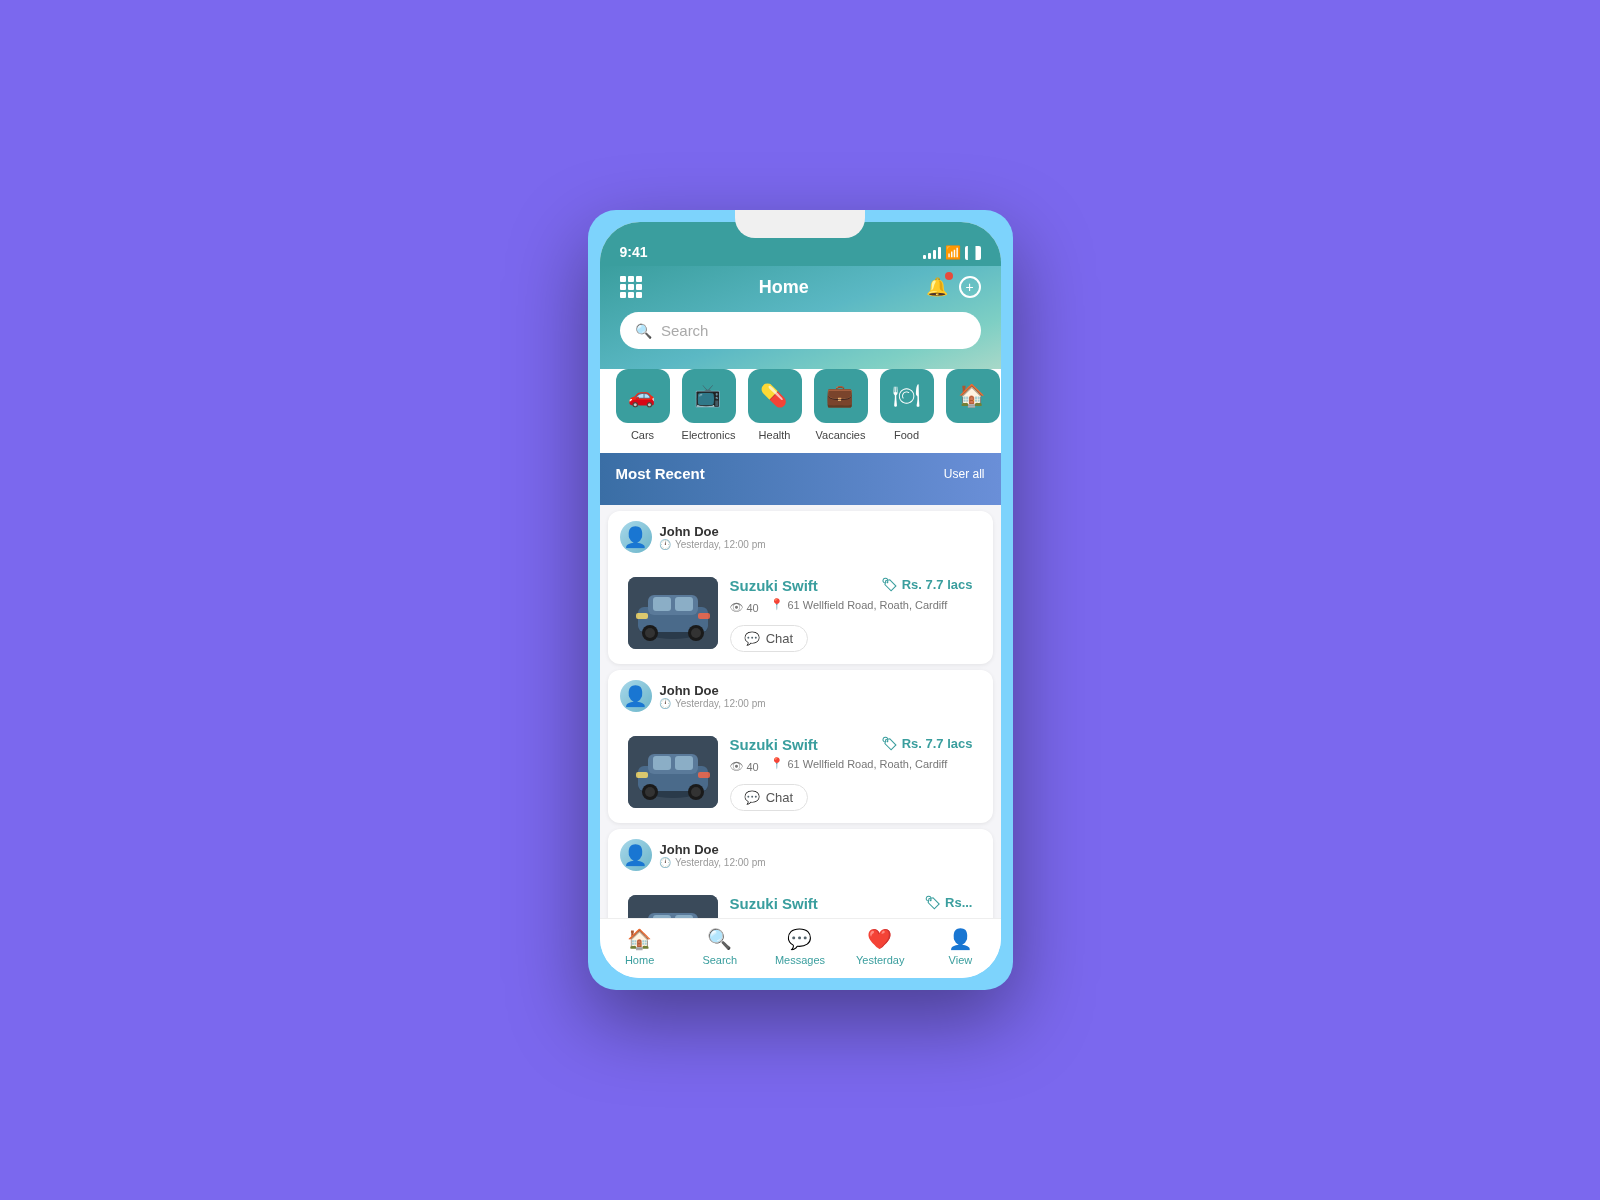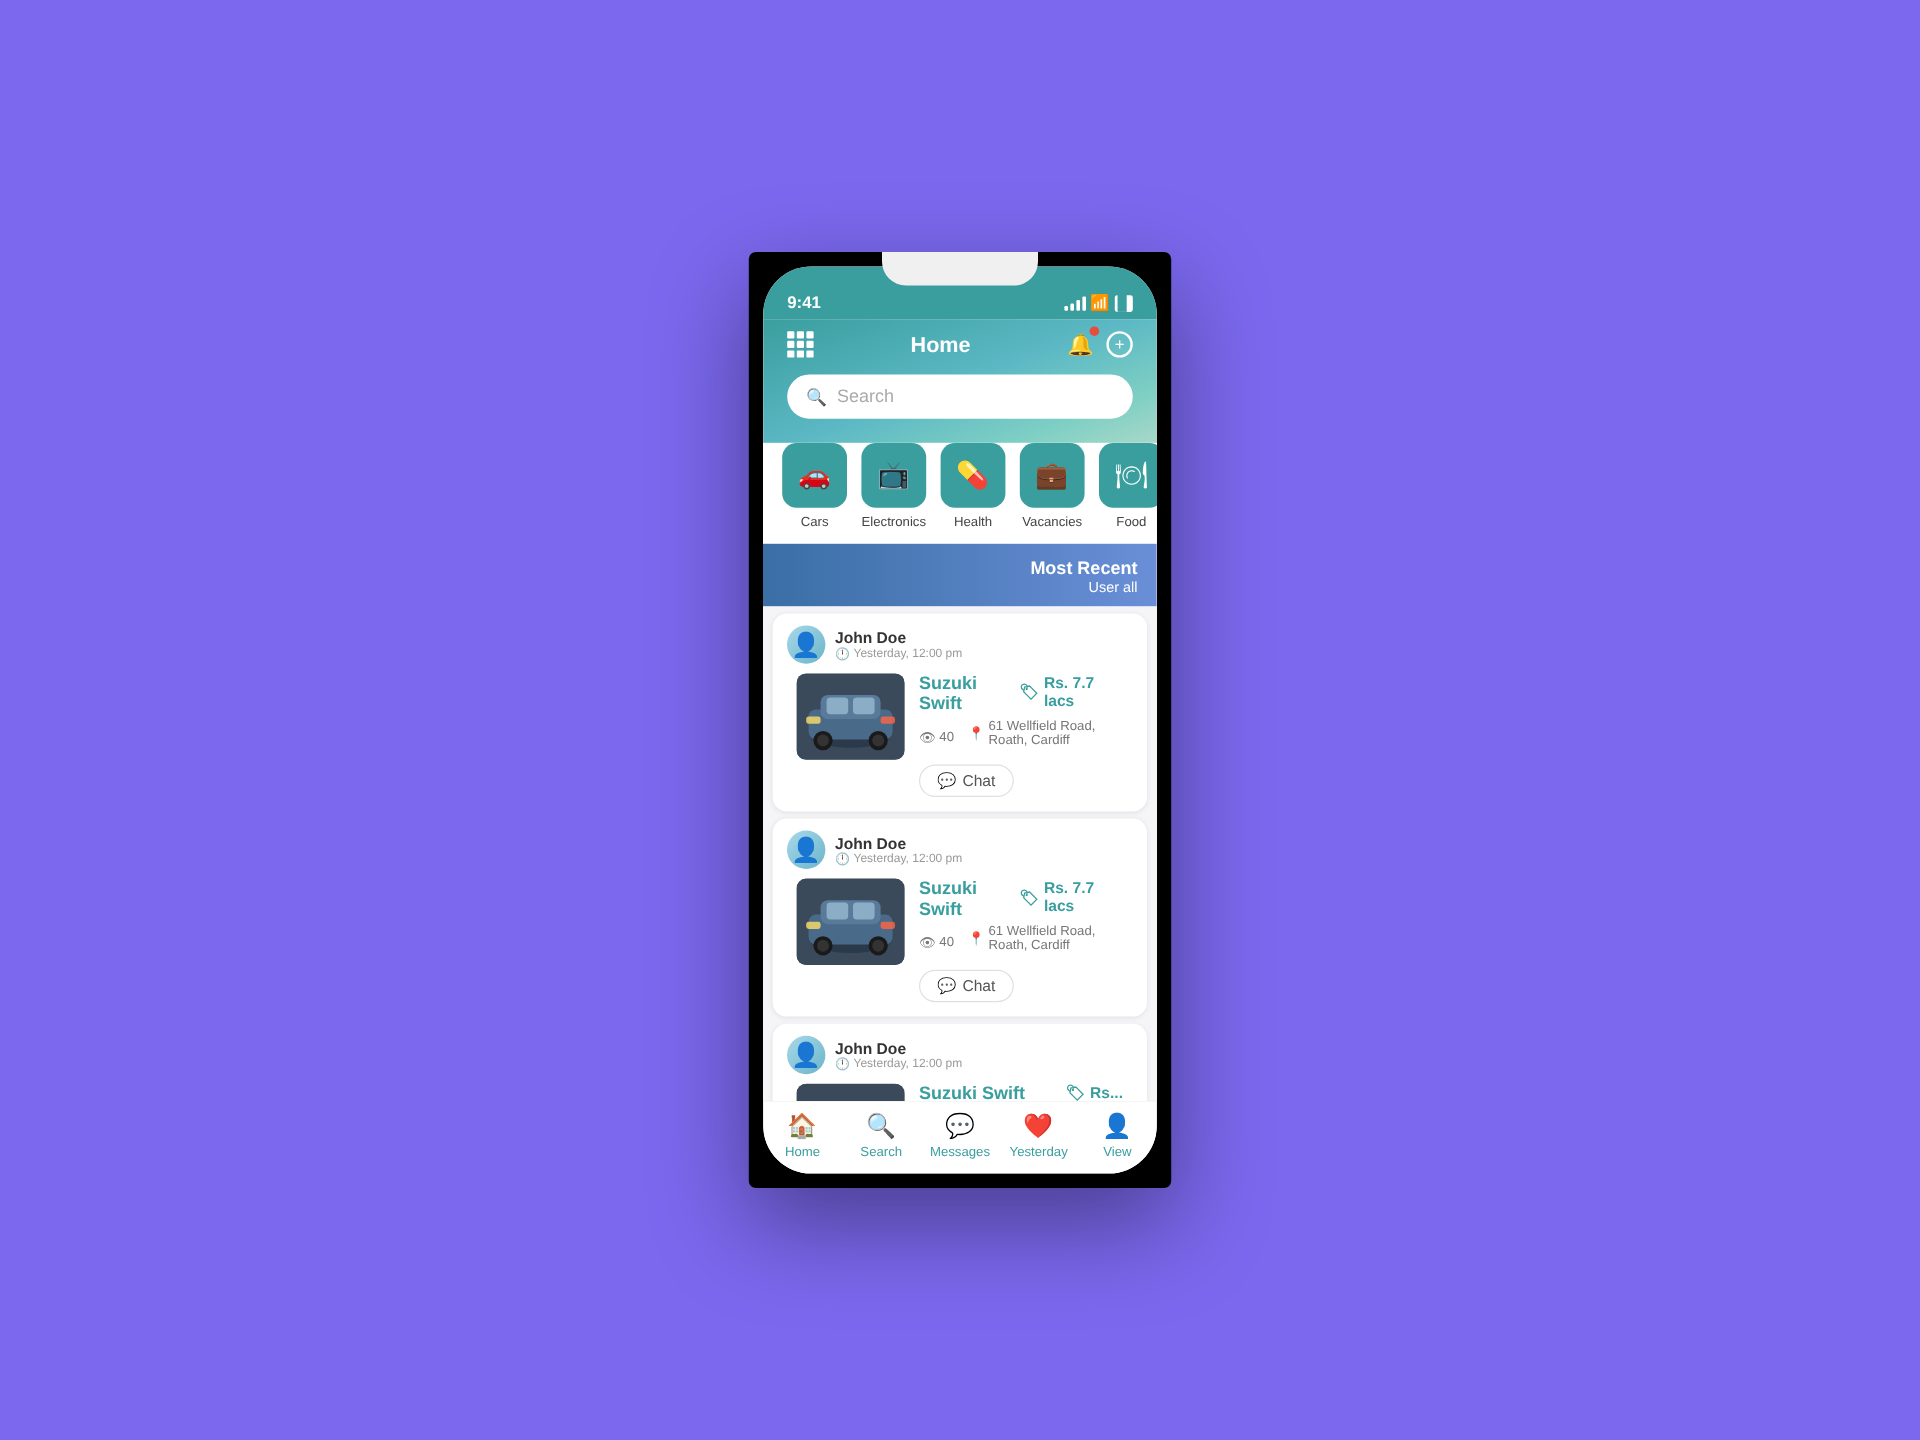--- a/index.html
+++ b/index.html
@@ -5,24 +5,24 @@
     * { box-sizing: border-box; margin: 0; padding: 0; }
     body {
       background-color: #7B68EE;
       display: flex;
       justify-content: center;
       align-items: center;
       min-height: 100vh;
       font-family: -apple-system, BlinkMacSystemFont, 'Segoe UI', sans-serif;
     }
     .phone-outer {
-      width: 352px;
+      width: 425px;
       height: 780px;
-      background: #000000;
-      border-radius: 6px;
+      background: #7dd3fc;
+      border-radius: 28px;
       padding: 12px;
       box-shadow: 0 30px 80px rgba(0,0,0,0.4);
       position: relative;
     }
     .phone-inner {
       width: 100%;
       height: 100%;
       background: #fff;
       border-radius: 40px;
       overflow: hidden;
@@ -164,24 +164,23 @@
       font-size: 22px;
     }
     .category-label {
       font-size: 11px;
       color: #444;
     }
     
     .most-recent-header {
       display: flex;
       justify-content: space-between;
-      align-items: flex-end;
-      padding: 12px 16px 9px;
+      align-items: center;
+      padding: 12px 16px 23px;
       background: linear-gradient(90deg, #3a6ea5 0%, #6a8fd8 100%);
-      flex-direction: column;
     }
     .most-recent-title {
       color: white;
       font-size: 15px;
       font-weight: 600;
     }
     .view-all {
       color: white;
       font-size: 12px;
     }
@@ -210,20 +209,21 @@
       overflow: hidden;
       flex-shrink: 0;
     }
     .user-info { }
     .user-name { font-size: 13px; font-weight: 600; color: #333; }
     .user-time { font-size: 10px; color: #999; display: flex; align-items: center; gap: 3px; }
     .listing-body {
       display: flex;
       padding: 0 20px 12px;
       gap: 12px;
+      margin-top: 16px;
     }
     .listing-image {
       width: 90px;
       height: 72px;
       border-radius: 8px;
       background: #4a5a6a;
       flex-shrink: 0;
       overflow: hidden;
       position: relative;
     }

